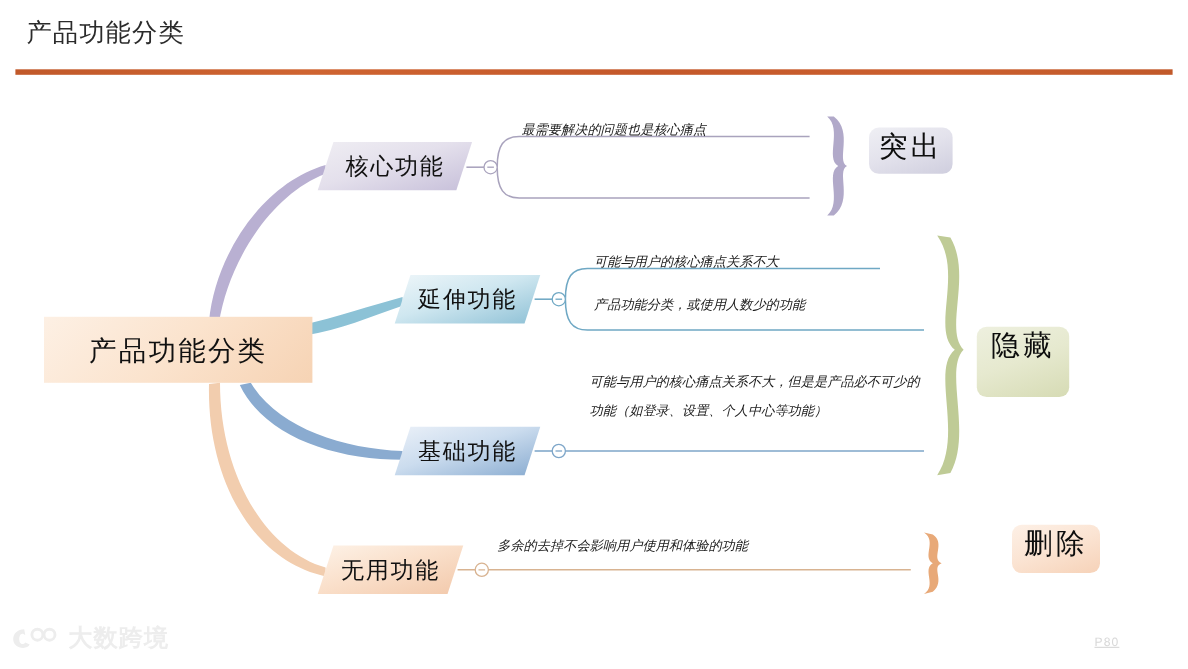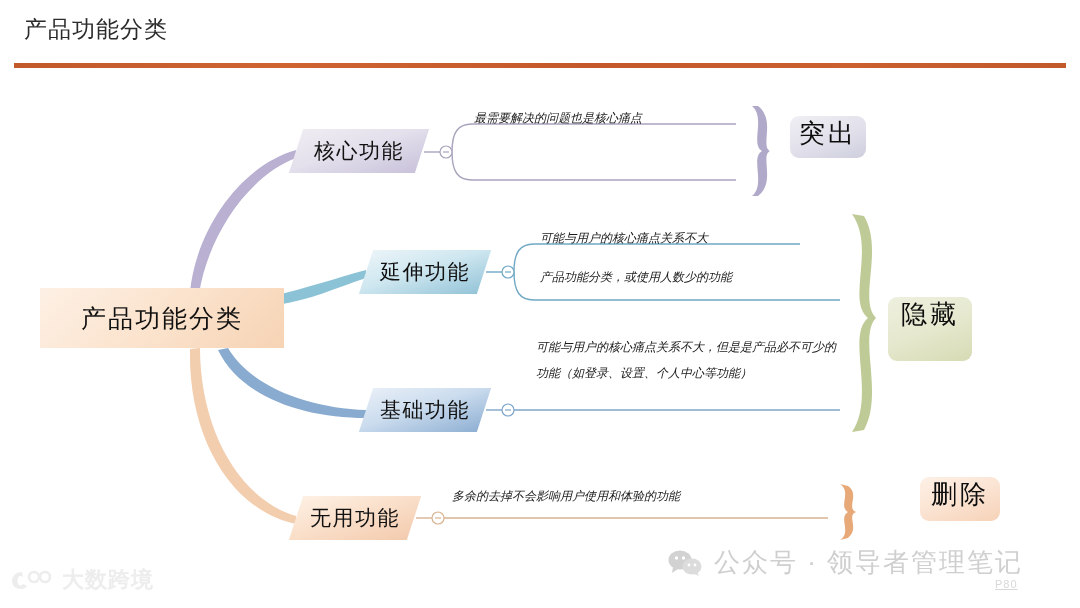--- a/index.html
+++ b/index.html
@@ -211,33 +211,20 @@
   <div class="chip chip-highlight">
     <span>突出</span>
   </div>
   <div class="chip chip-hide">
     <span>隐藏</span>
   </div>
   <div class="chip chip-delete">
     <span>删除</span>
   </div>
 
-  <div class="wm-bottom-right">
-    <svg width="34" height="28" viewBox="0 0 34 28">
-      <ellipse cx="12" cy="11" rx="11.5" ry="9.5" fill="#d2d2d2"></ellipse>
-      <path d="M5,18 L4,24 L10,20 Z" fill="#d2d2d2"></path>
-      <ellipse cx="24" cy="17.5" rx="9.5" ry="8" fill="#dcdcdc"></ellipse>
-      <path d="M29,23 L31,27 L26,25 Z" fill="#dcdcdc"></path>
-      <circle cx="8.5" cy="9" r="1.7" fill="#ffffff"></circle>
-      <circle cx="15.5" cy="9" r="1.7" fill="#ffffff"></circle>
-      <circle cx="21" cy="16" r="1.4" fill="#ffffff"></circle>
-      <circle cx="27" cy="16" r="1.4" fill="#ffffff"></circle>
-    </svg>
-    <span>公众号 · 领导者管理笔记</span>
-  </div>
 
   <div class="wm-bottom-left">
     <svg width="44" height="24" viewBox="0 0 44 24">
       <path d="M12,4 C6,4 2,8 2,13 C2,18 6,21 11,21 C14,21 16,20 17,18 L13,16 C12,17.5 10,18 9,17 C7,15.5 7,10 9,8.5 C10,7.6 12,8 13,9.5 Z" fill="#ededed"></path>
       <circle cx="24" cy="9" r="5" fill="none" stroke="#ededed" stroke-width="2.6"></circle>
       <circle cx="35" cy="9" r="5" fill="none" stroke="#ededed" stroke-width="2.6"></circle>
     </svg>
     <span>大数跨境</span>
   </div>
 

